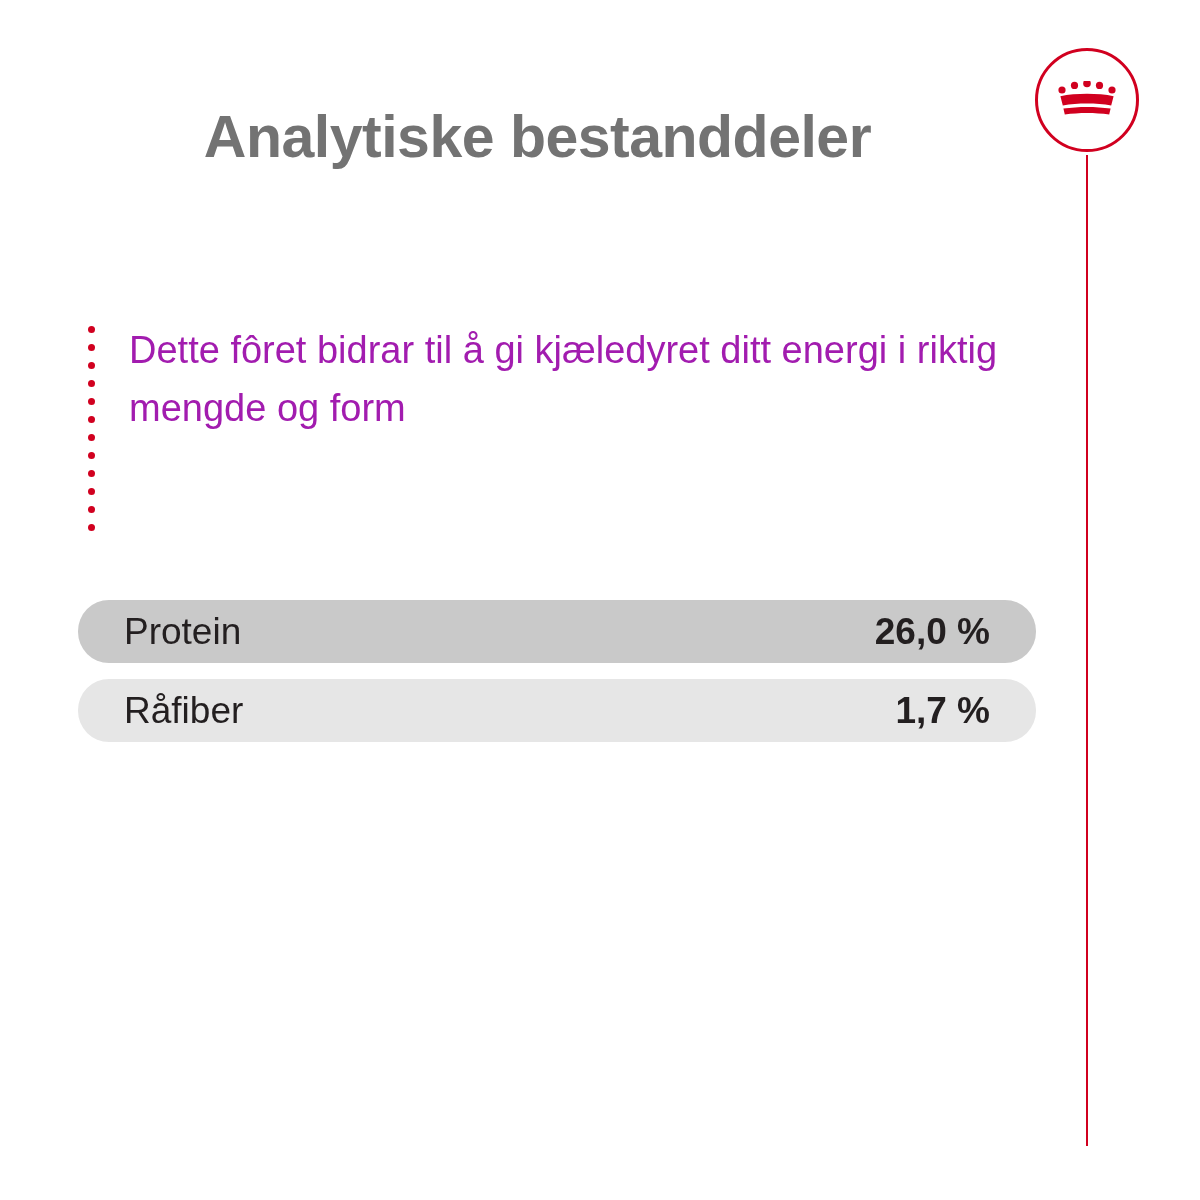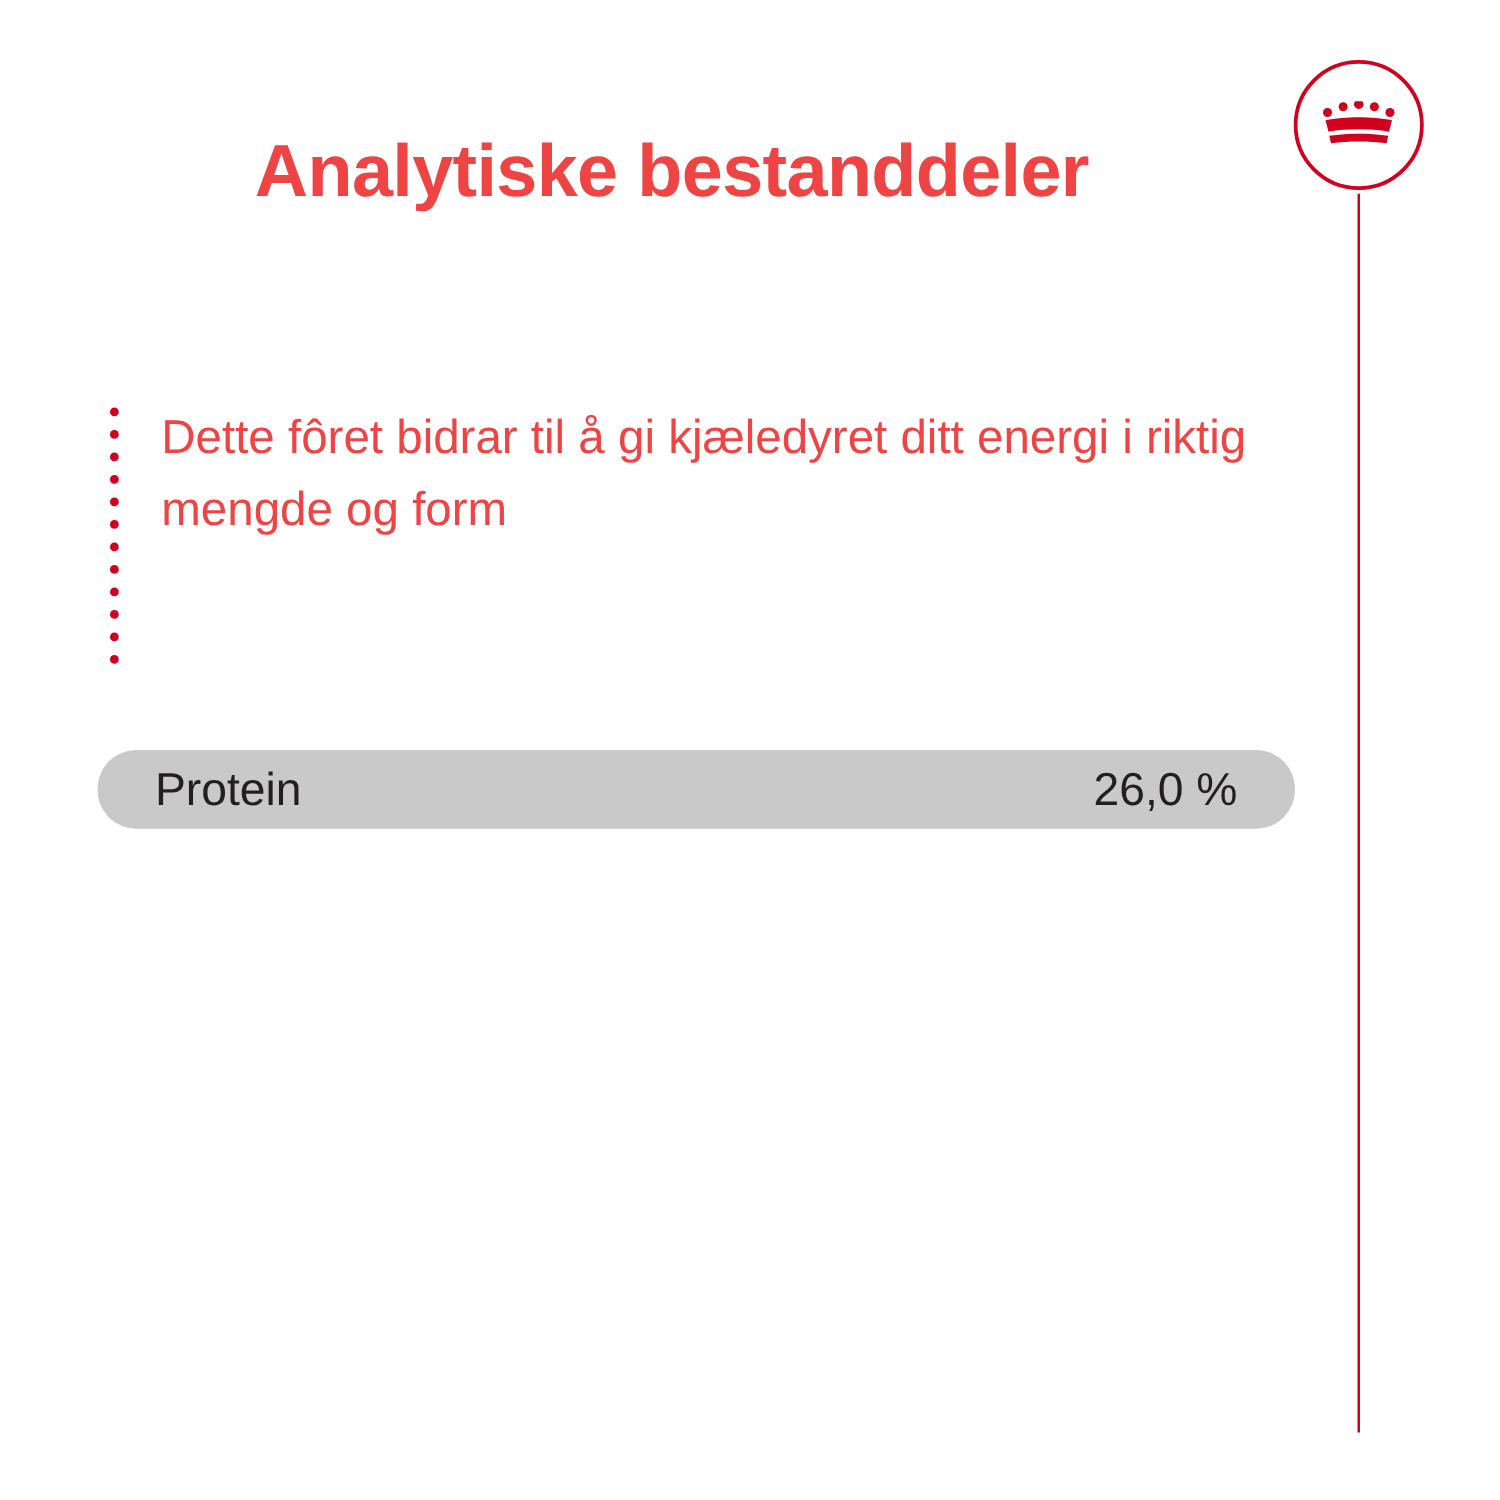--- a/index.html
+++ b/index.html
@@ -47,21 +47,21 @@
     background: #d1001f;
   }
 
   
   .title {
     position: absolute;
     top: 105px;
     left: 0;
     width: 1075px;
     text-align: center;
-    color: #ef4444;
+    color: #737373;
     font-size: 59px;
     font-weight: bold;
     letter-spacing: -0.5px;
     line-height: 1.1;
   }
 
   
   .intro {
     position: absolute;
     top: 322px;
@@ -80,21 +80,21 @@
     gap: 11px;
   }
   .dotted-rule i {
     display: block;
     width: 7px;
     height: 7px;
     border-radius: 50%;
     background: #d1001f;
   }
   .intro-text {
-    color: #ef4444;
+    color: #a21caf;
     font-size: 38px;
     line-height: 1.52;
     max-width: 880px;
     font-weight: 400;
   }
 
   
   .table {
     position: absolute;
     top: 600px;
@@ -109,21 +109,21 @@
     justify-content: space-between;
     padding: 0 46px 0 46px;
     box-sizing: border-box;
     margin-bottom: 16px;
     color: #231f20;
     font-size: 37px;
   }
   .row.dark  { background: #c9c9c9; }
   .row.light { background: #e6e6e6; }
   .row .label { font-weight: 400; }
-  .row .value { font-weight: 400; }
+  .row .value { font-weight: 700; }
 </style>
 </head>
 <body>
 
 <div class="brand-wrap">
   <div class="brand-circle">
     <span>
       <svg width="62" height="38" viewBox="0 0 62 38" aria-hidden="true">
         <g fill="#d1001f">
           <circle cx="6" cy="9" r="3.6"></circle>
@@ -160,13 +160,17 @@
       <i></i>
   </div>
   <div class="intro-text">Dette fôret bidrar til å gi kjæledyret ditt energi i riktig mengde og form</div>
 </div>
 
 <div class="table">
   <div class="row dark">
     <span class="label">Protein</span>
     <span class="value">26,0 %</span>
   </div>
+  <div class="row light">
+    <span class="label">Råfiber</span>
+    <span class="value">1,7 %</span>
+  </div>
 </div>
 
 </body></html>

